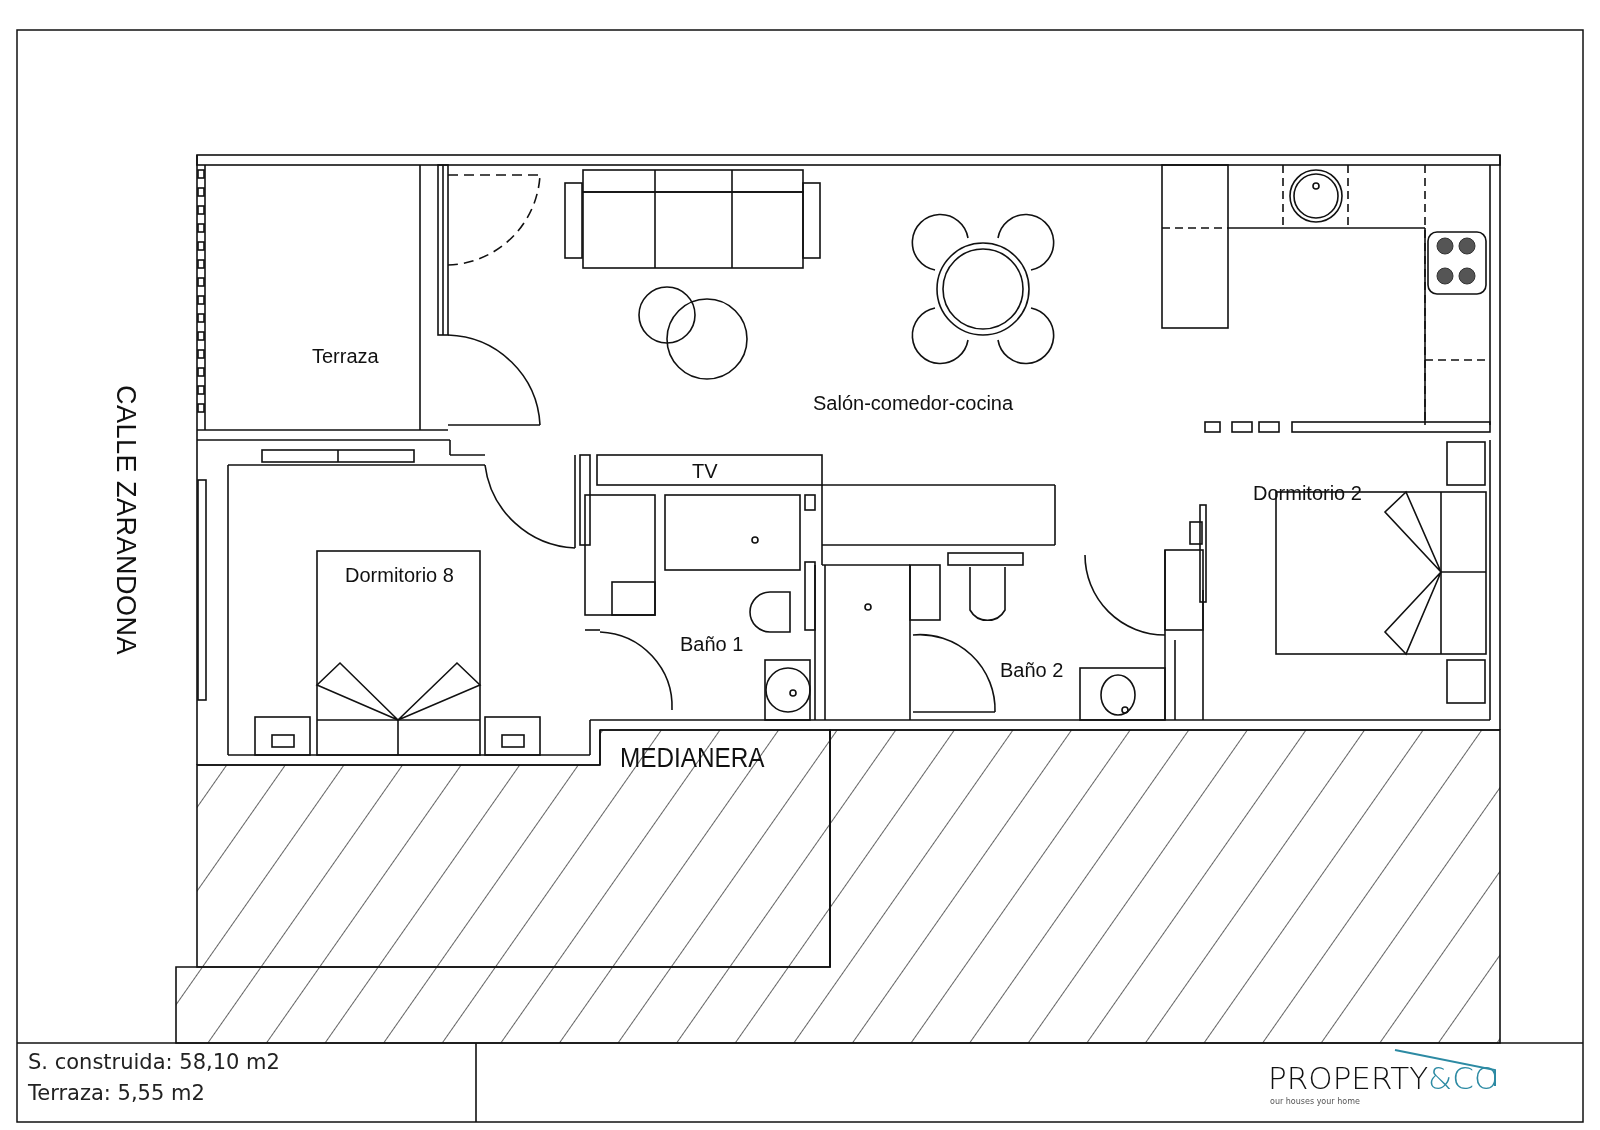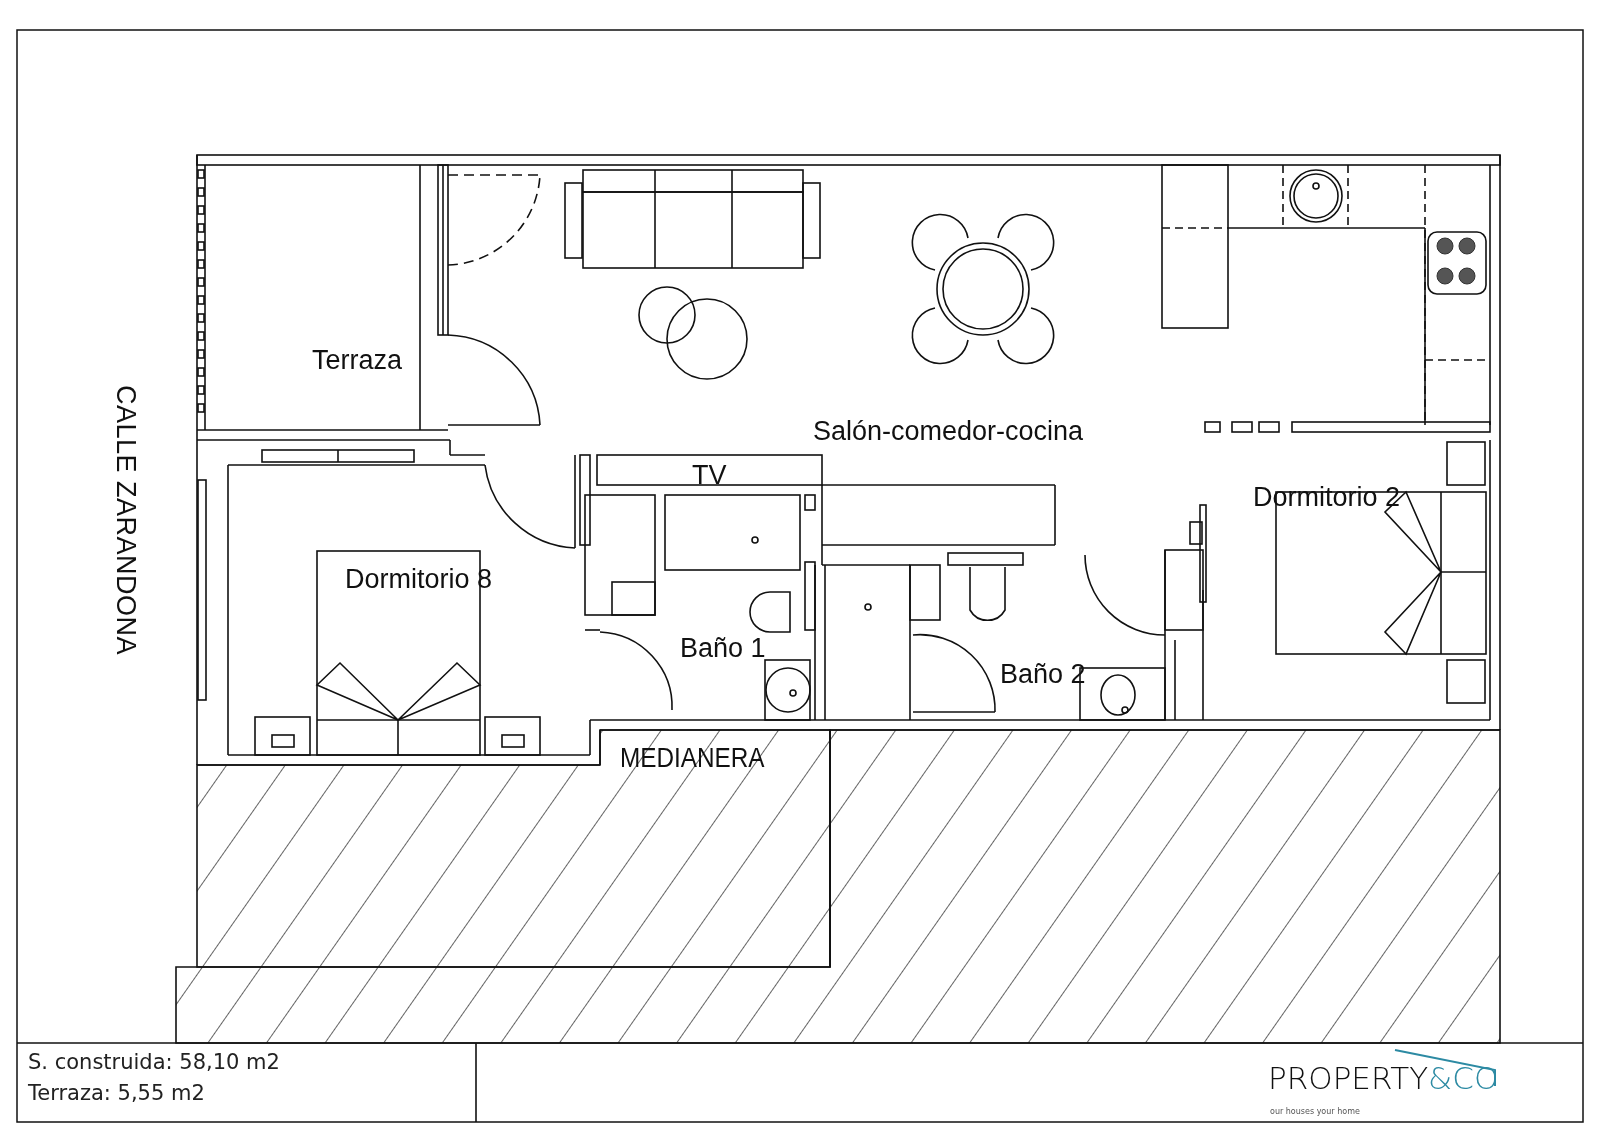--- a/index.html
+++ b/index.html
@@ -1,27 +1,27 @@
 <!DOCTYPE html>
 <html><head>
 <meta charset="utf-8">
 <style>
   html, body { margin:0; padding:0; background:#fff; }
   body { width:1600px; height:1130px; position:relative; overflow:hidden; font-family:"Liberation Sans", sans-serif; }
   #plan { position:absolute; left:0; top:0; }
   .lbl { position:absolute; color:#111; font-family:"Liberation Sans", sans-serif; white-space:nowrap; }
-  .room-label { font-size:27px; }
+  .room-label { font-size:20px; }
   .street { position:absolute; left:95px; top:370px; width:60px; height:300px; }
   .street span { position:absolute; left:50%; top:50%; transform:translate(-50%,-50%) rotate(90deg); font-size:27px; letter-spacing:0.5px; white-space:nowrap; color:#111; }
   .mediana { font-size:27px; transform:scaleX(0.9); transform-origin:left top; }
   .info { position:absolute; font-family:"DejaVu Sans", sans-serif; font-size:21px; color:#222; }
   .logo { position:absolute; left:1268px; top:1060px; }
   .logo-main { font-family:"DejaVu Sans", sans-serif; font-size:31px; letter-spacing:0px; color:#111; font-weight:300; }
   .logo-main .accent { color:#2c8aa3; }
-  .logo-sub { font-family:"DejaVu Sans", sans-serif; font-size:8px; color:#555; margin-top:11px; margin-left:2px; }
+  .logo-sub { font-family:"DejaVu Sans", sans-serif; font-size:8px; color:#555; margin-top:1px; margin-left:2px; }
 </style>
 </head>
 <body>
 
 <svg id="plan" width="1600" height="1130" viewBox="0 0 1600 1130" xmlns="http://www.w3.org/2000/svg">
   <defs>
     <pattern id="hatch" patternUnits="userSpaceOnUse" width="48" height="48" patternTransform="rotate(35)">
       <line x1="0" y1="0" x2="0" y2="48" stroke="#111" stroke-width="1.3"></line>
     </pattern>
   </defs>
@@ -199,21 +199,21 @@
       <rect x="485" y="717" width="55" height="38"></rect>
       <rect x="502" y="735" width="22" height="12"></rect>
     </g>
   </g>
 </svg>
 
 <div class="street">
   <span>CALLE ZARANDONA</span>
 </div>
 <div class="lbl room-label" style="left:312px;top:345px;">Terraza</div>
-<div class="lbl room-label" style="left:813px;top:416px;">Salón-comedor-cocina</div>
+<div class="lbl room-label" style="left:813px;top:392px;">Salón-comedor-cocina</div>
 <div class="lbl room-label" style="left:345px;top:564px;">Dormitorio 8</div>
 <div class="lbl room-label" style="left:1253px;top:462px;margin-top:20px;">Dormitorio 2</div>
 <div class="lbl room-label" style="left:680px;top:633px;">Baño 1</div>
 <div class="lbl room-label" style="left:1000px;top:659px;">Baño 2</div>
 <div class="lbl room-label" style="left:692px;top:460px;text-align:right;">TV</div>
 <div class="lbl mediana" style="left:620px;top:743px;">MEDIANERA</div>
 
 <div class="info" style="left:28px;top:1050px;text-align:center;">S. construida: 58,10 m2</div>
 <div class="info" style="left:28px;top:1081px;">Terraza: 5,55 m2</div>
 

